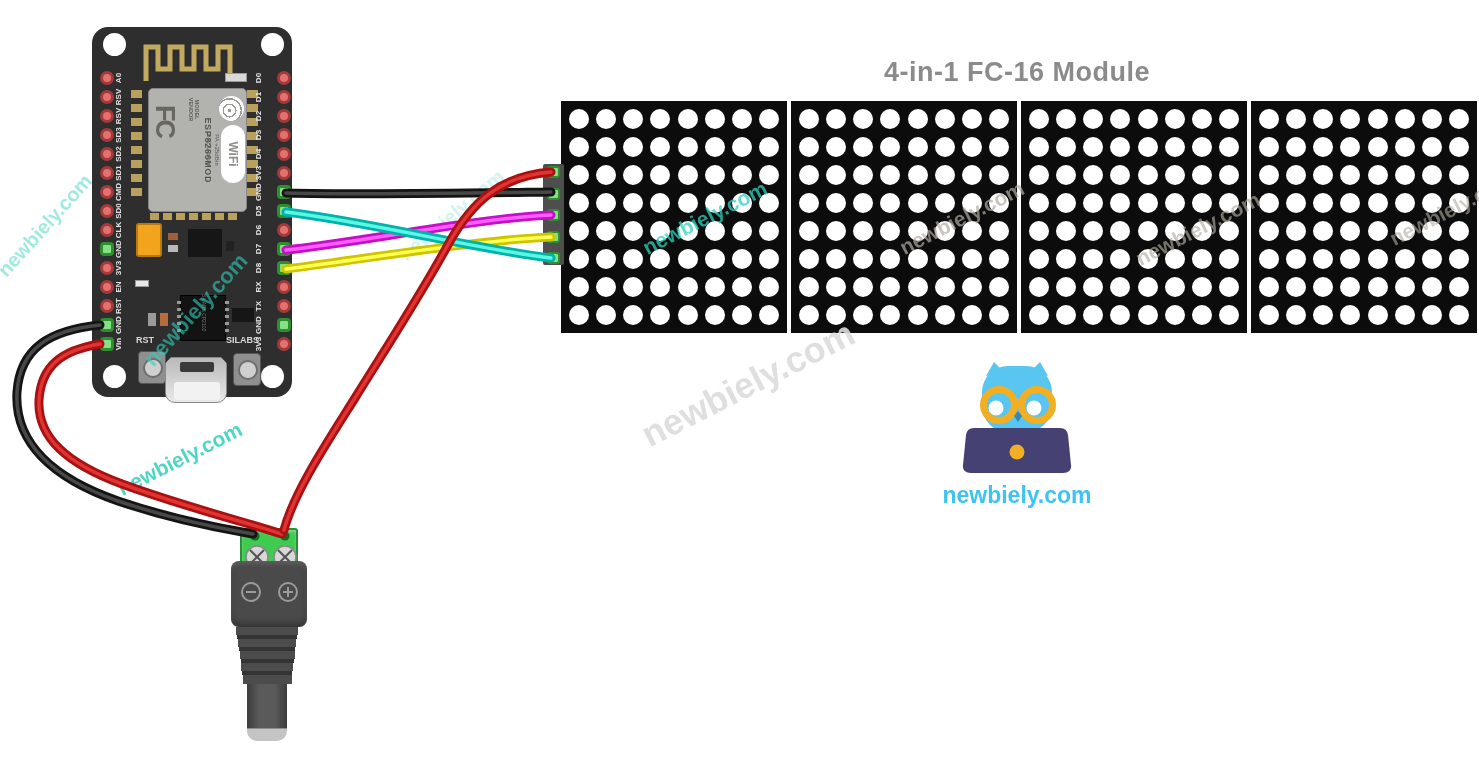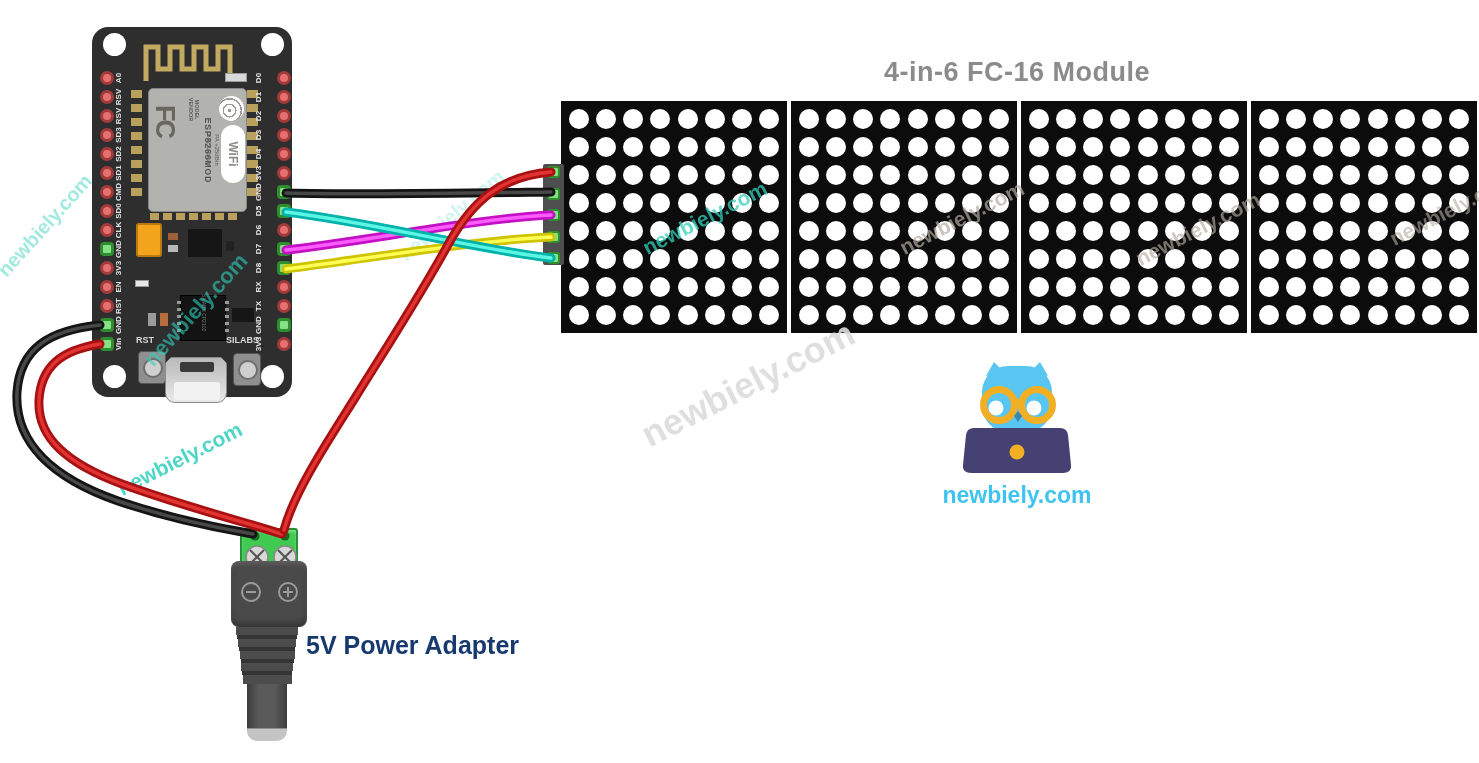--- a/index.html
+++ b/index.html
@@ -561,22 +561,21 @@
       <g>
         <path d="M100,344 C62,350 41,366 39,400 C37,438 68,464 122,484 C185,507 252,524 282,534" fill="none" stroke="#a81111" stroke-width="9" stroke-linecap="round"></path>
         <path d="M100,344 C62,350 41,366 39,400 C37,438 68,464 122,484 C185,507 252,524 282,534" fill="none" stroke="#e23333" stroke-width="3.5" stroke-linecap="round"></path>
       </g>
       <g>
         <path d="M551,172 C500,176 472,202 449,243 C420,296 388,345 355,398 C328,441 294,492 284,530" fill="none" stroke="#a81111" stroke-width="9" stroke-linecap="round"></path>
         <path d="M551,172 C500,176 472,202 449,243 C420,296 388,345 355,398 C328,441 294,492 284,530" fill="none" stroke="#e23333" stroke-width="3.5" stroke-linecap="round"></path>
       </g>
     </svg>
 
-  <div id="title" style="color: rgb(139, 139, 139);">4-in-6 FC-16 Module</div>
-  <div id="power-label" style="color: rgb(23, 57, 110);">5V Power Adapter</div>
+  <div id="title" style="color: rgb(139, 139, 139);">4-in-1 FC-16 Module</div>
 
   <svg id="owl" width="130" height="125" viewBox="0 0 130 125">
     <polygon points="34,16 42,2 52,12" fill="#58c6f0"></polygon>
     <polygon points="78,12 88,2 96,16" fill="#58c6f0"></polygon>
     <rect x="30" y="6" width="70" height="66" rx="26" fill="#58c6f0"></rect>
     <circle cx="44" cy="48" r="7.5" fill="#ffffff"></circle>
     <circle cx="82" cy="48" r="7.5" fill="#ffffff"></circle>
     <circle cx="47" cy="45" r="15.5" fill="none" stroke="#f2af24" stroke-width="7"></circle>
     <circle cx="85" cy="45" r="15.5" fill="none" stroke="#f2af24" stroke-width="7"></circle>
     <path d="M62,43 Q66,40 70,43" fill="none" stroke="#f2af24" stroke-width="5"></path>

